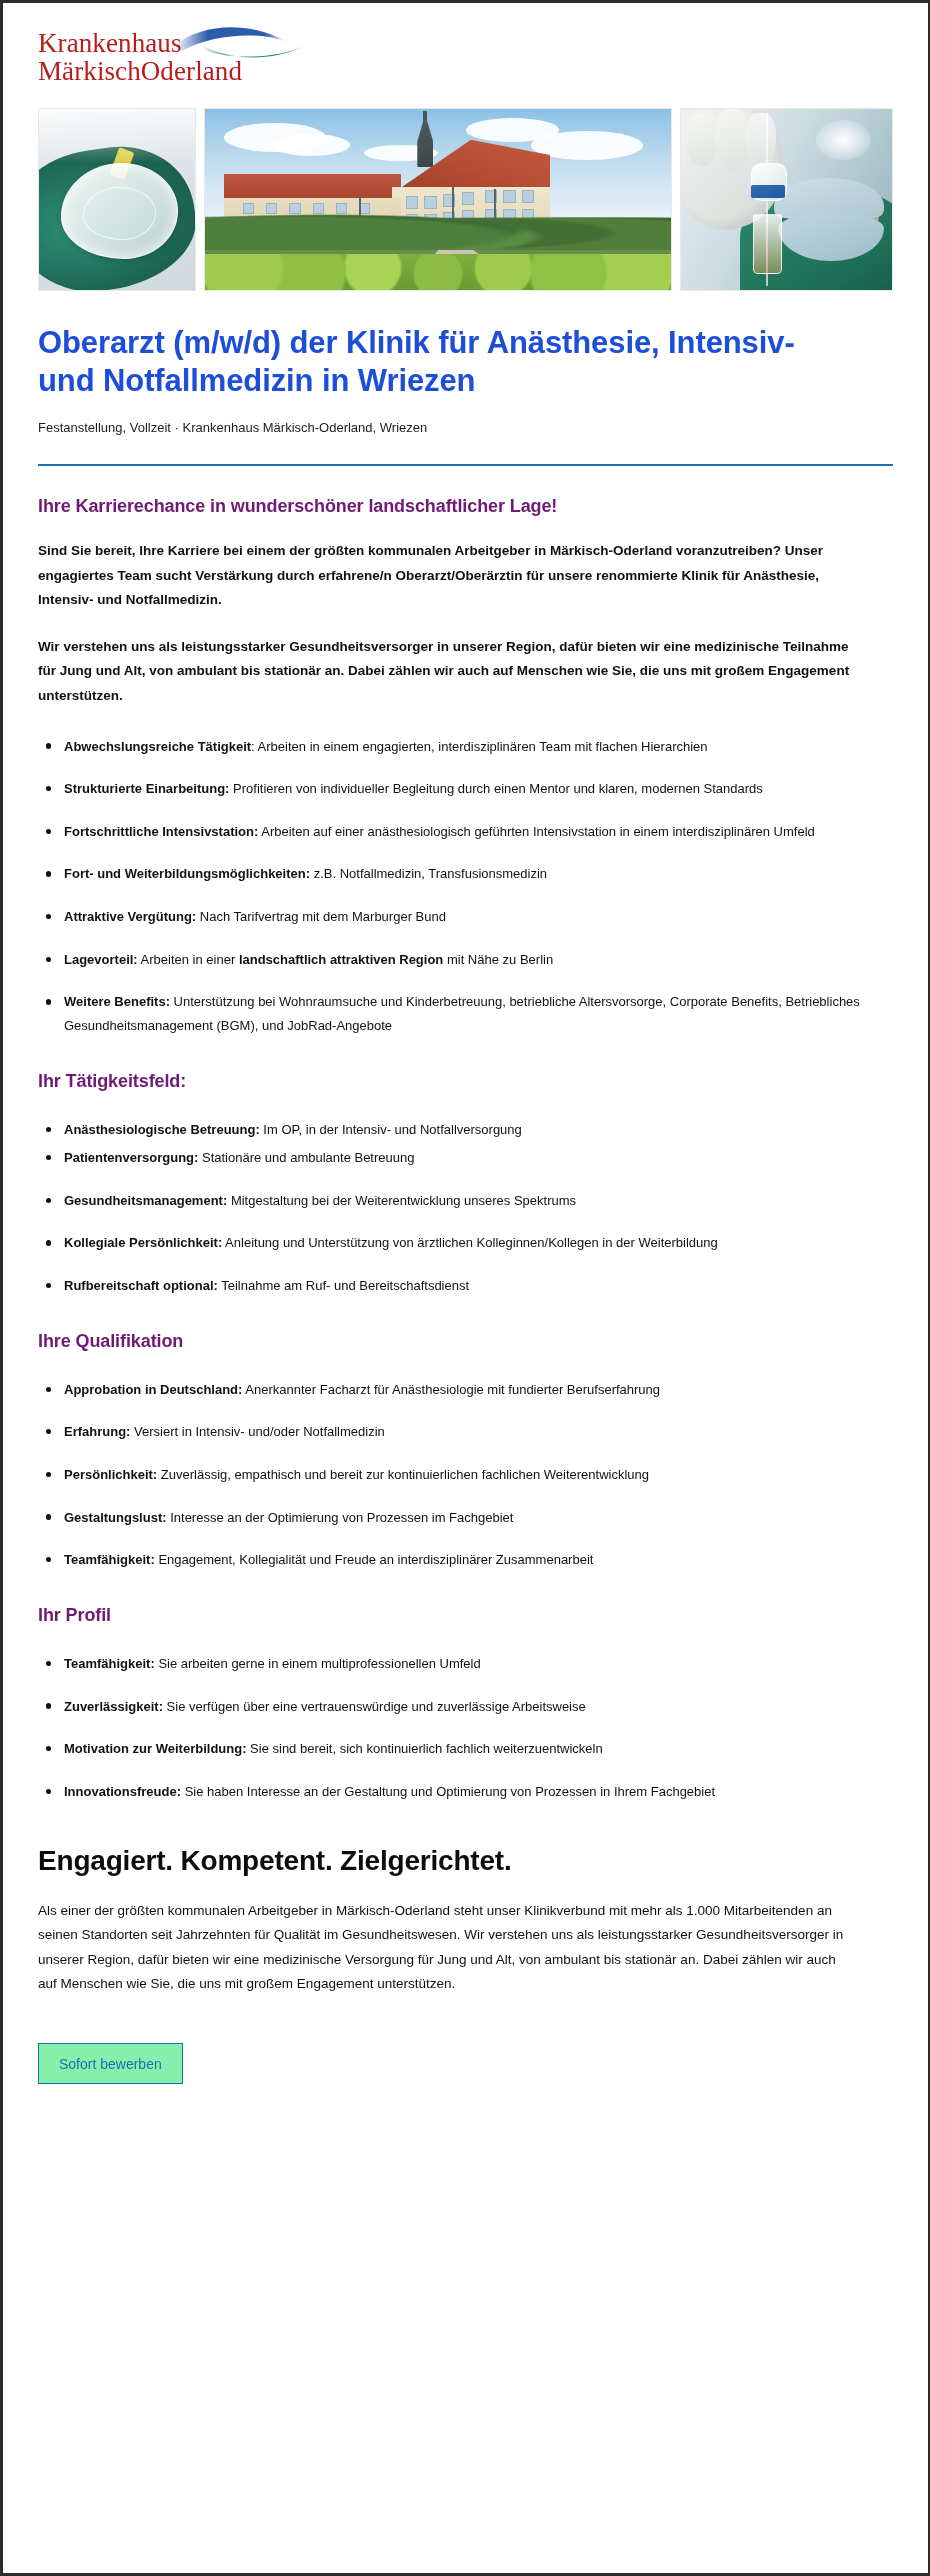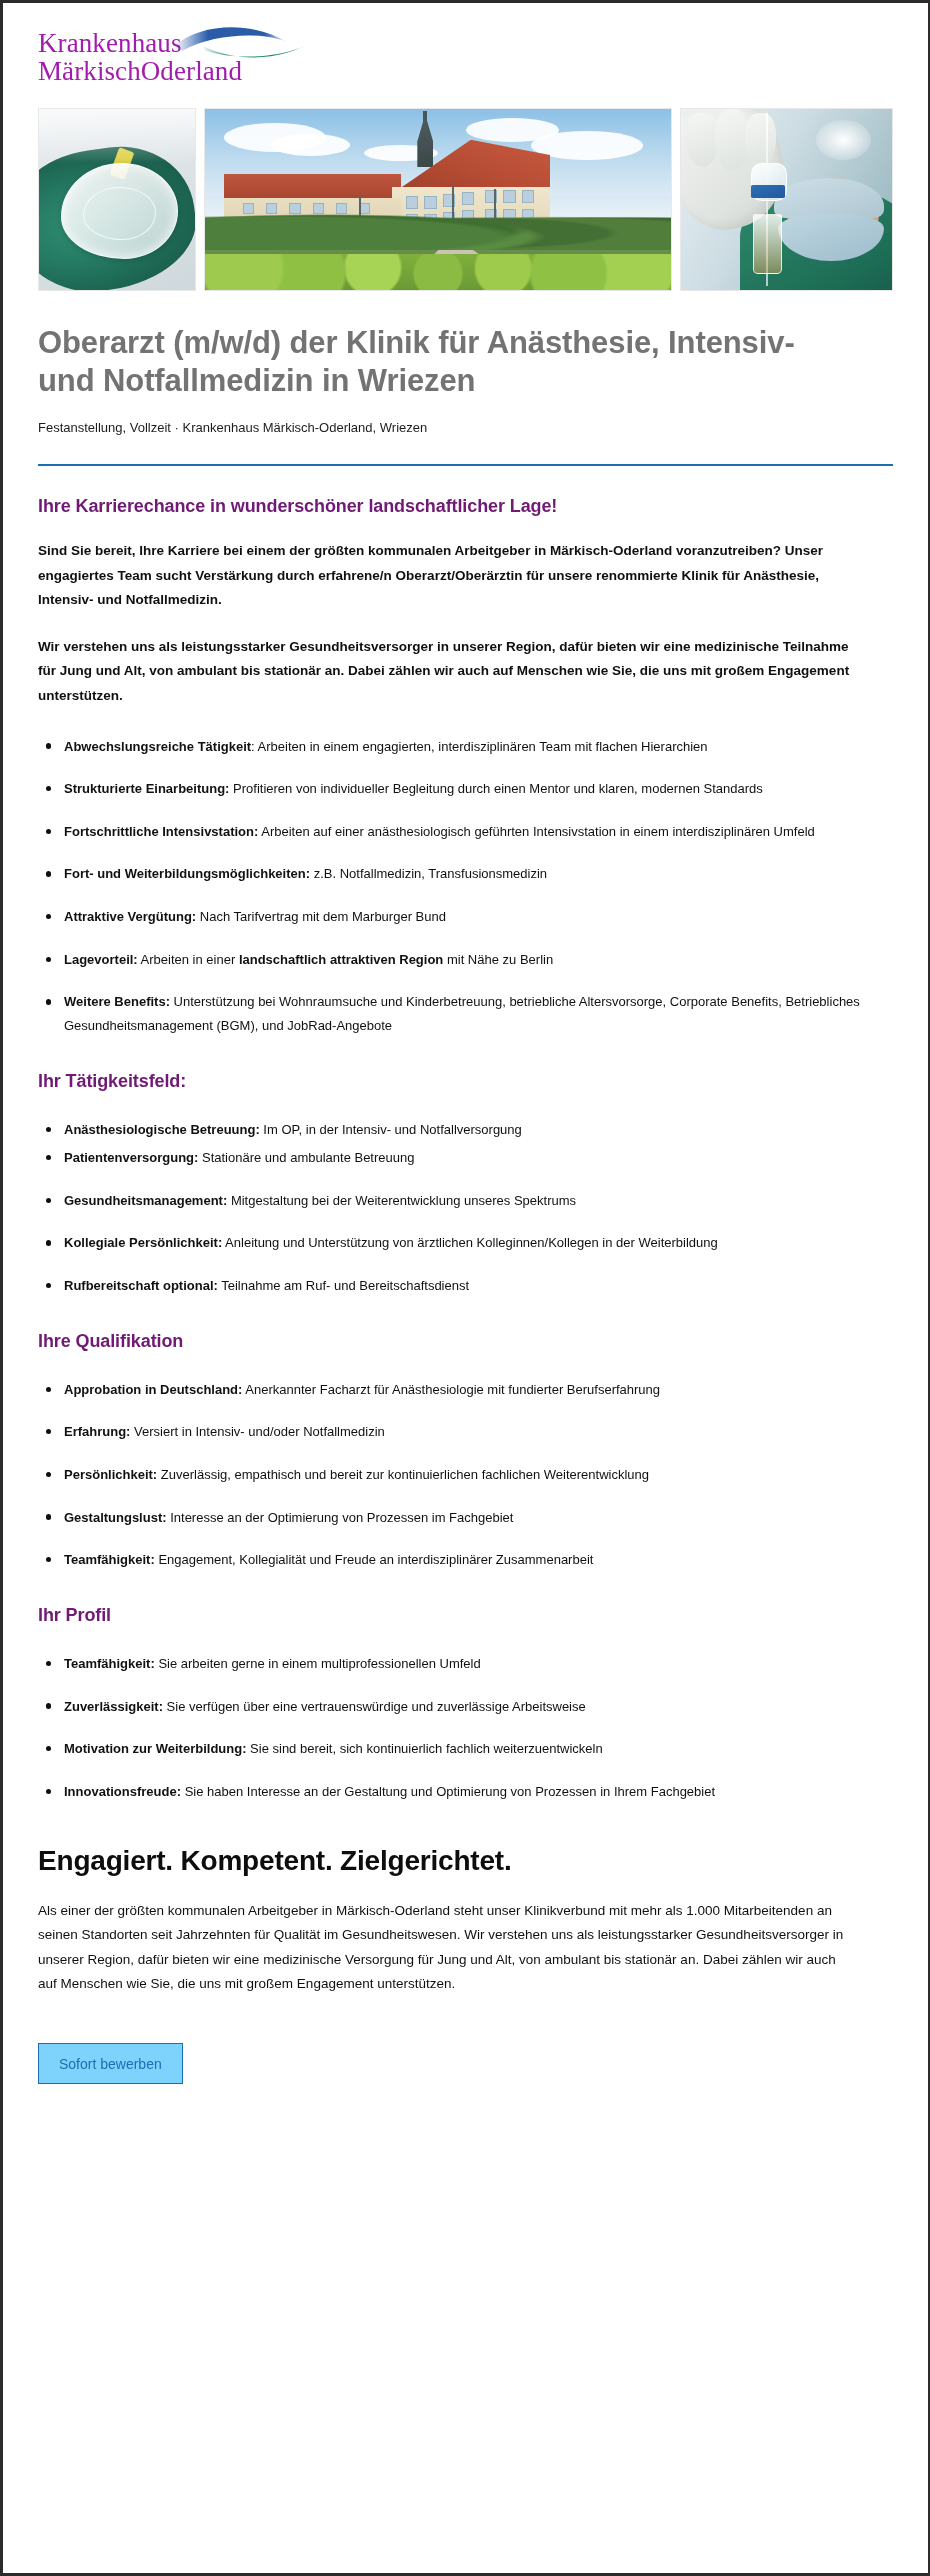--- a/index.html
+++ b/index.html
@@ -23,21 +23,21 @@
 
   
   .logo-block{
     position:relative;
     padding:26px 0 5.9px 35px;
     height:105px;
     box-sizing:border-box;
   }
   .logo-text{
     font-family:"Liberation Serif","DejaVu Serif",serif;
-    color:#a21caf;
+    color:#b91c1c;
     font-size:27px;
     line-height:1.04;
     letter-spacing:0.1px;
     position:relative;
     z-index:2;
   }
   .logo-text .l2{display:block;}
   .swoosh{
     position:absolute;
     left:170px;top:22px;
@@ -222,21 +222,21 @@
     position:absolute;right:10%;top:6%;width:26%;height:22%;
     background:radial-gradient(ellipse at 50% 50%,#ffffff 0%,rgba(255,255,255,.2) 70%,transparent 100%);
     border-radius:50%;
   }
 
   
   .title{
     font-size:31px;
     line-height:1.22;
     font-weight:bold;
-    color:#737373;
+    color:#1d4ed8;
     letter-spacing:-0.1px;
     margin:33px 0 0 0;
     max-width:774px;
   }
   .subtitle{
     font-size:13px;
     color:#1d1d1d;
     margin:20px 0 0 0;
   }
   .divider{
@@ -295,21 +295,21 @@
     color:#0d0d0d;
     margin:41px 0 0 0;
     letter-spacing:-0.2px;
   }
 
   .apply-wrap{margin:46px 0 41px 0;}
   .apply-btn{
     display:inline-block;
     font-size:14px;
     color:#1a6fb0;
-    background:#7dd3fc;
+    background:#86efac;
     border:1.8px solid #1a6fb0;
     padding:11.7px 20px;
     text-decoration:none;
     cursor:pointer;
     font-family:"Liberation Sans",sans-serif;
   }
 </style>
 </head>
 <body>
 

